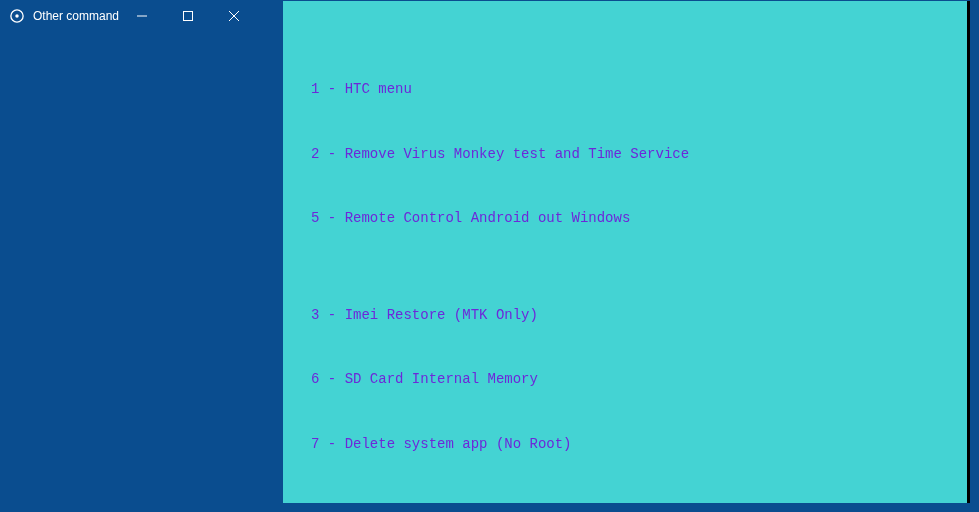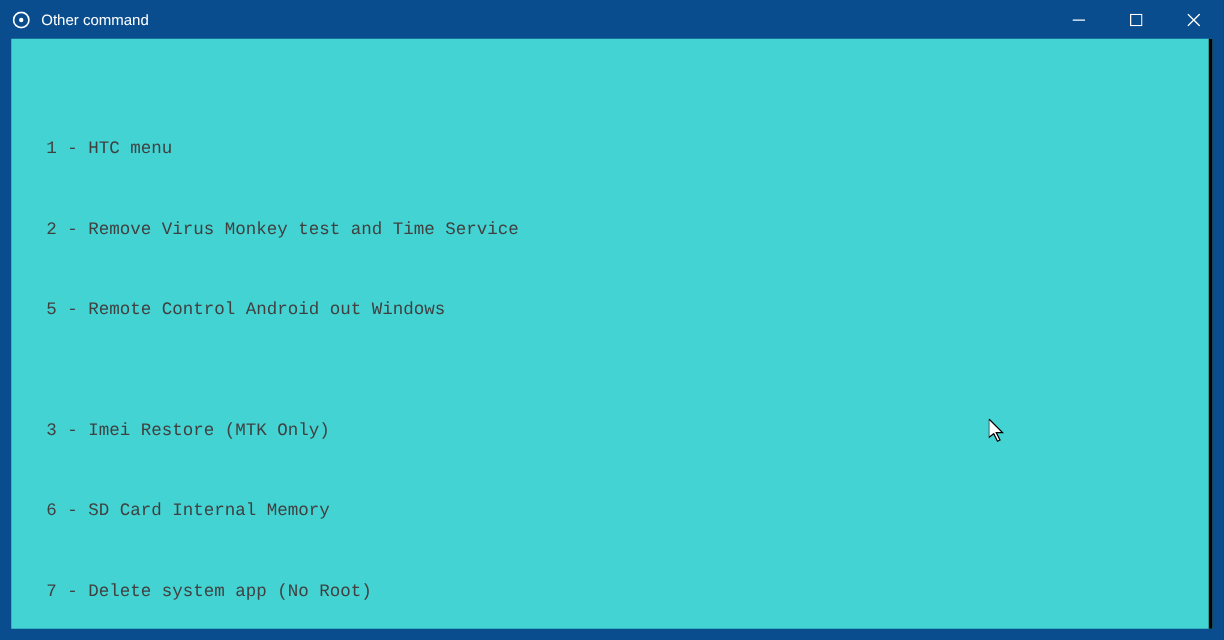--- a/index.html
+++ b/index.html
@@ -6,22 +6,23 @@
     body {
       font-family: "Consolas", "Courier New", monospace;
       background: #000;
       overflow: hidden;
     }
     .window {
       width: 979px;
       height: 512px;
       background: #0a4d8f;
       display: flex;
-      flex-direction: column;
+      flex-direction: row;
       border: 1px solid #0a4d8f;
+      gap: 18px;
     }
     .titlebar {
       height: 30px;
       background: #0a4d8f;
       display: flex;
       align-items: center;
       padding: 0 0 0 8px;
       color: #fff;
       font-family: "Segoe UI", Arial, sans-serif;
       font-size: 12px;
@@ -46,21 +47,21 @@
       height: 100%;
       display: flex;
       align-items: center;
       justify-content: center;
       color: #fff;
       cursor: pointer;
     }
     .terminal {
       flex: 1;
       background: #44d3d3;
-      color: #404040;
+      color: #6d28d9;
       font-size: 14px;
       line-height: 1.15;
       position: relative;
       margin: 0 8px 8px 8px;
       border-right: 3px solid #000;
       padding: 0;
       white-space: pre;
       overflow: hidden;
     }
     .terminal-inner {

